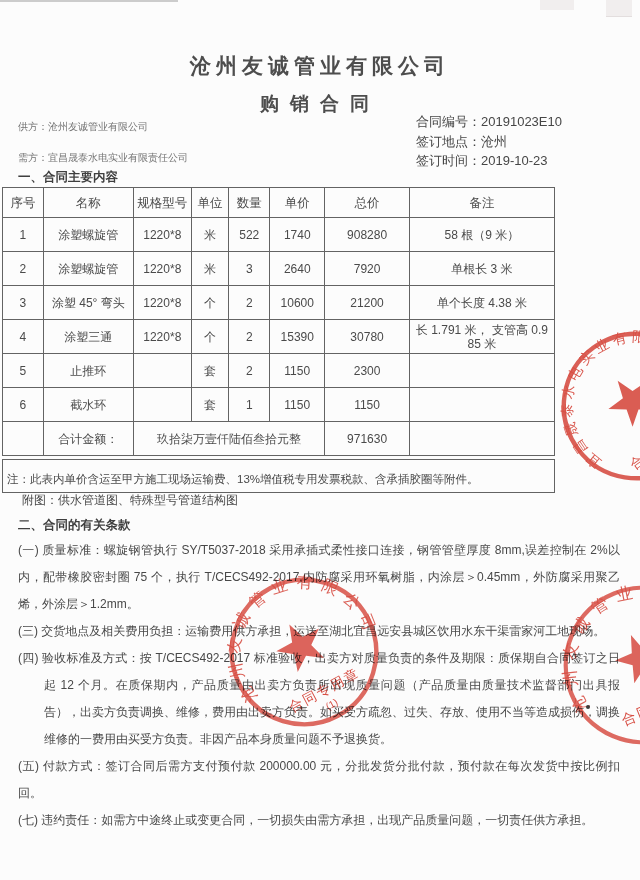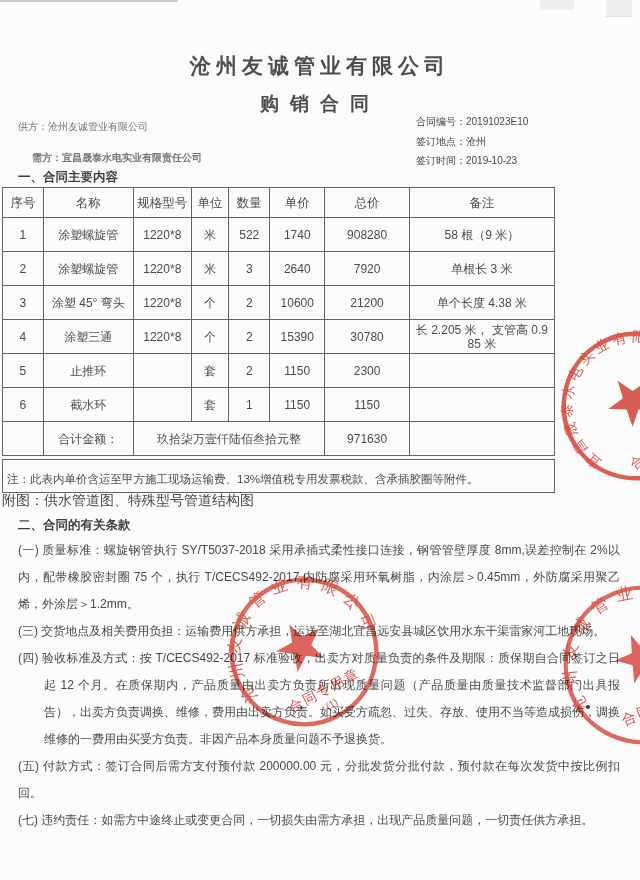--- a/index.html
+++ b/index.html
@@ -15,40 +15,40 @@
   .sm1{top:0;left:540px;width:34px;height:10px;}
   .sm2{top:0;left:606px;width:26px;height:16px;border-bottom:1px solid #e3dede;}
 
   .company-title{position:absolute;top:52px;left:0;width:100%;text-align:center;
     font-size:21px;font-weight:600;letter-spacing:5px;color:#4d4d4d;}
   .doc-title{position:absolute;top:91px;left:0;width:100%;text-align:center;
     font-size:19px;font-weight:600;letter-spacing:11px;color:#4d4d4d;}
 
   .line{position:absolute;font-size:10px;color:#737373;}
   .supplier-line{top:120px;left:18px;}
-  .buyer-line{top:151px;left:32px;font-weight:bold;}
-  .meta-block{position:absolute;top:112px;left:416px;font-size:10px;line-height:19.5px;color:#464646;}
+  .buyer-line{top:151px;left:18px;}
+  .meta-block{position:absolute;top:112px;left:416px;font-size:13px;line-height:19.5px;color:#464646;}
   .section-title{position:absolute;left:18px;font-size:12.5px;font-weight:600;color:#3f3f3f;}
   .s1{top:169px;}
   .s2{top:517px;}
 
   .table-wrap{position:absolute;top:187px;left:2px;width:618px;}
   table.items{border-collapse:collapse;table-layout:fixed;width:553px;}
   table.items th,table.items td{
     border:1px solid #636363;font-weight:400;color:#4a4a4a;
     text-align:center;vertical-align:middle;padding:0 3px;
     font-size:12px;line-height:14px;word-break:break-all;
   }
   table.items th{height:29px;font-size:12.5px;}
   table.items td{height:33px;}
   td.remark{font-size:11.5px;}
   .note-box{margin-top:3px;border:1px solid #636363;width:543px;
     padding:12px 4px 5px 4px;font-size:11.5px;color:#4a4a4a;text-align:left;}
 
-  .attachments{position:absolute;top:492px;left:2px;font-size:14px;color:#464646;}
+  .attachments{position:absolute;top:492px;left:22px;font-size:12px;color:#464646;}
 
   .clauses{position:absolute;top:537px;left:18px;width:602px;}
   .clause{margin:0;font-size:12px;line-height:27px;text-align:justify;color:#484848;}
   .clause.hang{padding-left:26px;text-indent:-26px;}
 
   
   .stamp{position:absolute;mix-blend-mode:multiply;opacity:0.88;pointer-events:none;}
   .stamp-a{top:326px;left:556px;transform:rotate(-36deg);}
   .stamp-b{top:572px;left:224px;transform:rotate(-28deg);}
   .stamp-c{top:580px;left:558px;transform:rotate(-22deg);}
@@ -135,21 +135,21 @@
         <td class="remark">单个长度 4.38 米</td>
       </tr>
       <tr>
         <td>4</td>
         <td>涂塑三通</td>
         <td>1220*8</td>
         <td>个</td>
         <td>2</td>
         <td>15390</td>
         <td>30780</td>
-        <td class="remark">长 2.205 米， 支管高 0.985 米</td>
+        <td class="remark">长 1.791 米， 支管高 0.985 米</td>
       </tr>
       <tr>
         <td>5</td>
         <td>止推环</td>
         <td></td>
         <td>套</td>
         <td>2</td>
         <td>1150</td>
         <td>2300</td>
         <td class="remark"></td>

